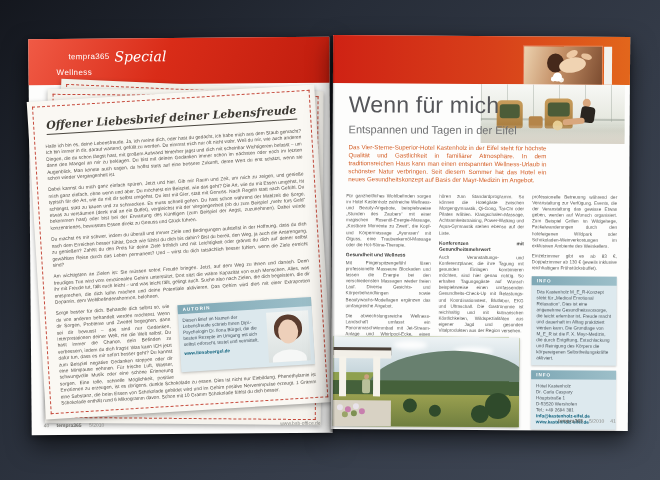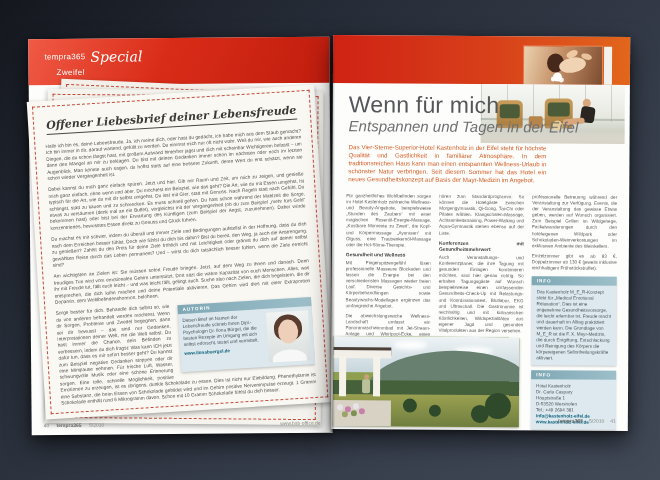--- a/index.html
+++ b/index.html
@@ -11,21 +11,21 @@
   .page{position:absolute;background:#fdfdfc;box-shadow:0 10px 24px rgba(0,0,0,.6),0 2px 6px rgba(0,0,0,.4);}
   .page-left{left:30px;top:38px;width:301px;height:396px;transform:rotate(-.5deg);}
   .page-right{left:332px;top:36px;width:297px;height:394px;transform:rotate(.35deg);}
   .fold{position:absolute;left:329px;top:36px;width:6px;height:396px;
     background:linear-gradient(to right,rgba(0,0,0,0),rgba(0,0,0,.35) 50%,rgba(0,0,0,0));z-index:5;}
   
   .band-left{position:absolute;top:0;left:0;right:0;height:46px;
     background:linear-gradient(115deg,#f05a45 0%,#d92c18 45%,#c01d0e 100%);}
   .band-right{position:absolute;top:0;left:0;right:0;height:48px;
     background:linear-gradient(to right,#cf2214 0%,#d8411a 55%,#e2661c 100%);}
-  .brand-line{position:absolute;left:16px;top:8px;color:#fff;}
+  .brand-line{position:absolute;left:40px;top:8px;color:#fff;}
   .brand{font-size:8px;letter-spacing:.3px;vertical-align:middle;}
   .brand-script{font-family:"DejaVu Serif",serif;font-style:italic;font-size:14px;margin-left:5px;vertical-align:middle;}
   .section-label{position:absolute;left:28px;top:29px;color:#fff;font-size:8px;letter-spacing:.4px;}
   
   .sheet{position:absolute;background:#f2f0e9;box-shadow:0 2px 5px rgba(0,0,0,.35);}
   .sheet .stitch{position:absolute;inset:5px;border:1.5px dashed #c64a3c;}
   .sheet-back-a{left:24px;top:46px;width:252px;height:330px;transform:rotate(3deg);}
   .sheet-back-b{left:16px;top:52px;width:276px;height:334px;transform:rotate(1deg);background:#f5f3ed;}
   .sheet-main{left:6px;top:55px;width:288px;height:318px;transform:rotate(-3deg);background:#faf8f3;}
   .letter-body{position:absolute;inset:14px 16px 12px 16px;overflow:hidden;color:#55514b;}
@@ -48,21 +48,21 @@
   .portrait .face{position:absolute;left:11px;top:8px;width:20px;height:24px;border-radius:50%;background:#eed0ba;}
   .portrait .top{position:absolute;left:4px;bottom:-6px;width:34px;height:18px;border-radius:50% 50% 0 0;background:#f6f7f6;}
   
   .footer{position:absolute;left:12px;right:12px;bottom:7px;display:flex;
     justify-content:space-between;font-size:5px;color:#8a8a86;align-items:baseline;}
   .footer b{color:#6b6b67;}
   .footer .gap{margin-left:6px;}
   .footer-right-side{margin-left:auto;display:flex;gap:6px;align-items:baseline;}
   
   .article-title{position:absolute;left:16px;top:56px;font-size:23px;color:#55565a;letter-spacing:.2px;}
-  .article-subtitle{position:absolute;left:16px;top:82px;font-size:15px;color:#6f7072;font-style:italic;}
+  .article-subtitle{position:absolute;left:16px;top:88px;font-size:11px;color:#6f7072;}
   .article-intro{position:absolute;left:16px;top:108px;width:198px;
     font-size:6.2px;line-height:8.1px;color:#d45f27;text-align:justify;}
   .cols{position:absolute;left:14px;top:158px;width:272px;display:flex;gap:8px;}
   .col{width:85px;font-size:4.6px;line-height:6.1px;color:#5a5a57;text-align:justify;}
   .col.clip{max-height:144px;overflow:hidden;}
   .col p{margin:0 0 4px 0;}
   .col h4{font-size:4.9px;color:#3e3e3c;margin:2px 0 2px 0;}
   
   .info-box{background:#dde9ee;box-shadow:0 1px 2px rgba(0,0,0,.2);margin:5px 0 0 0;}
   .info-body{padding:4px 5px;font-size:4.6px;line-height:6px;color:#4e565c;text-align:left;}
@@ -115,21 +115,21 @@
 </head>
 <body>
 
 <div>
 
   <div class="page page-left">
     <div class="band-left">
       <div class="brand-line">
         <span class="brand">tempra365</span><span class="brand-script">Special</span>
       </div>
-      <div class="section-label">Zweifel</div>
+      <div class="section-label">Wellness</div>
     </div>
 
     <div class="sheet sheet-back-a">
         <div class="stitch"></div>
       </div>
     <div class="sheet sheet-back-b">
         <div class="stitch"></div>
       </div>
 
     <div class="sheet sheet-main">

